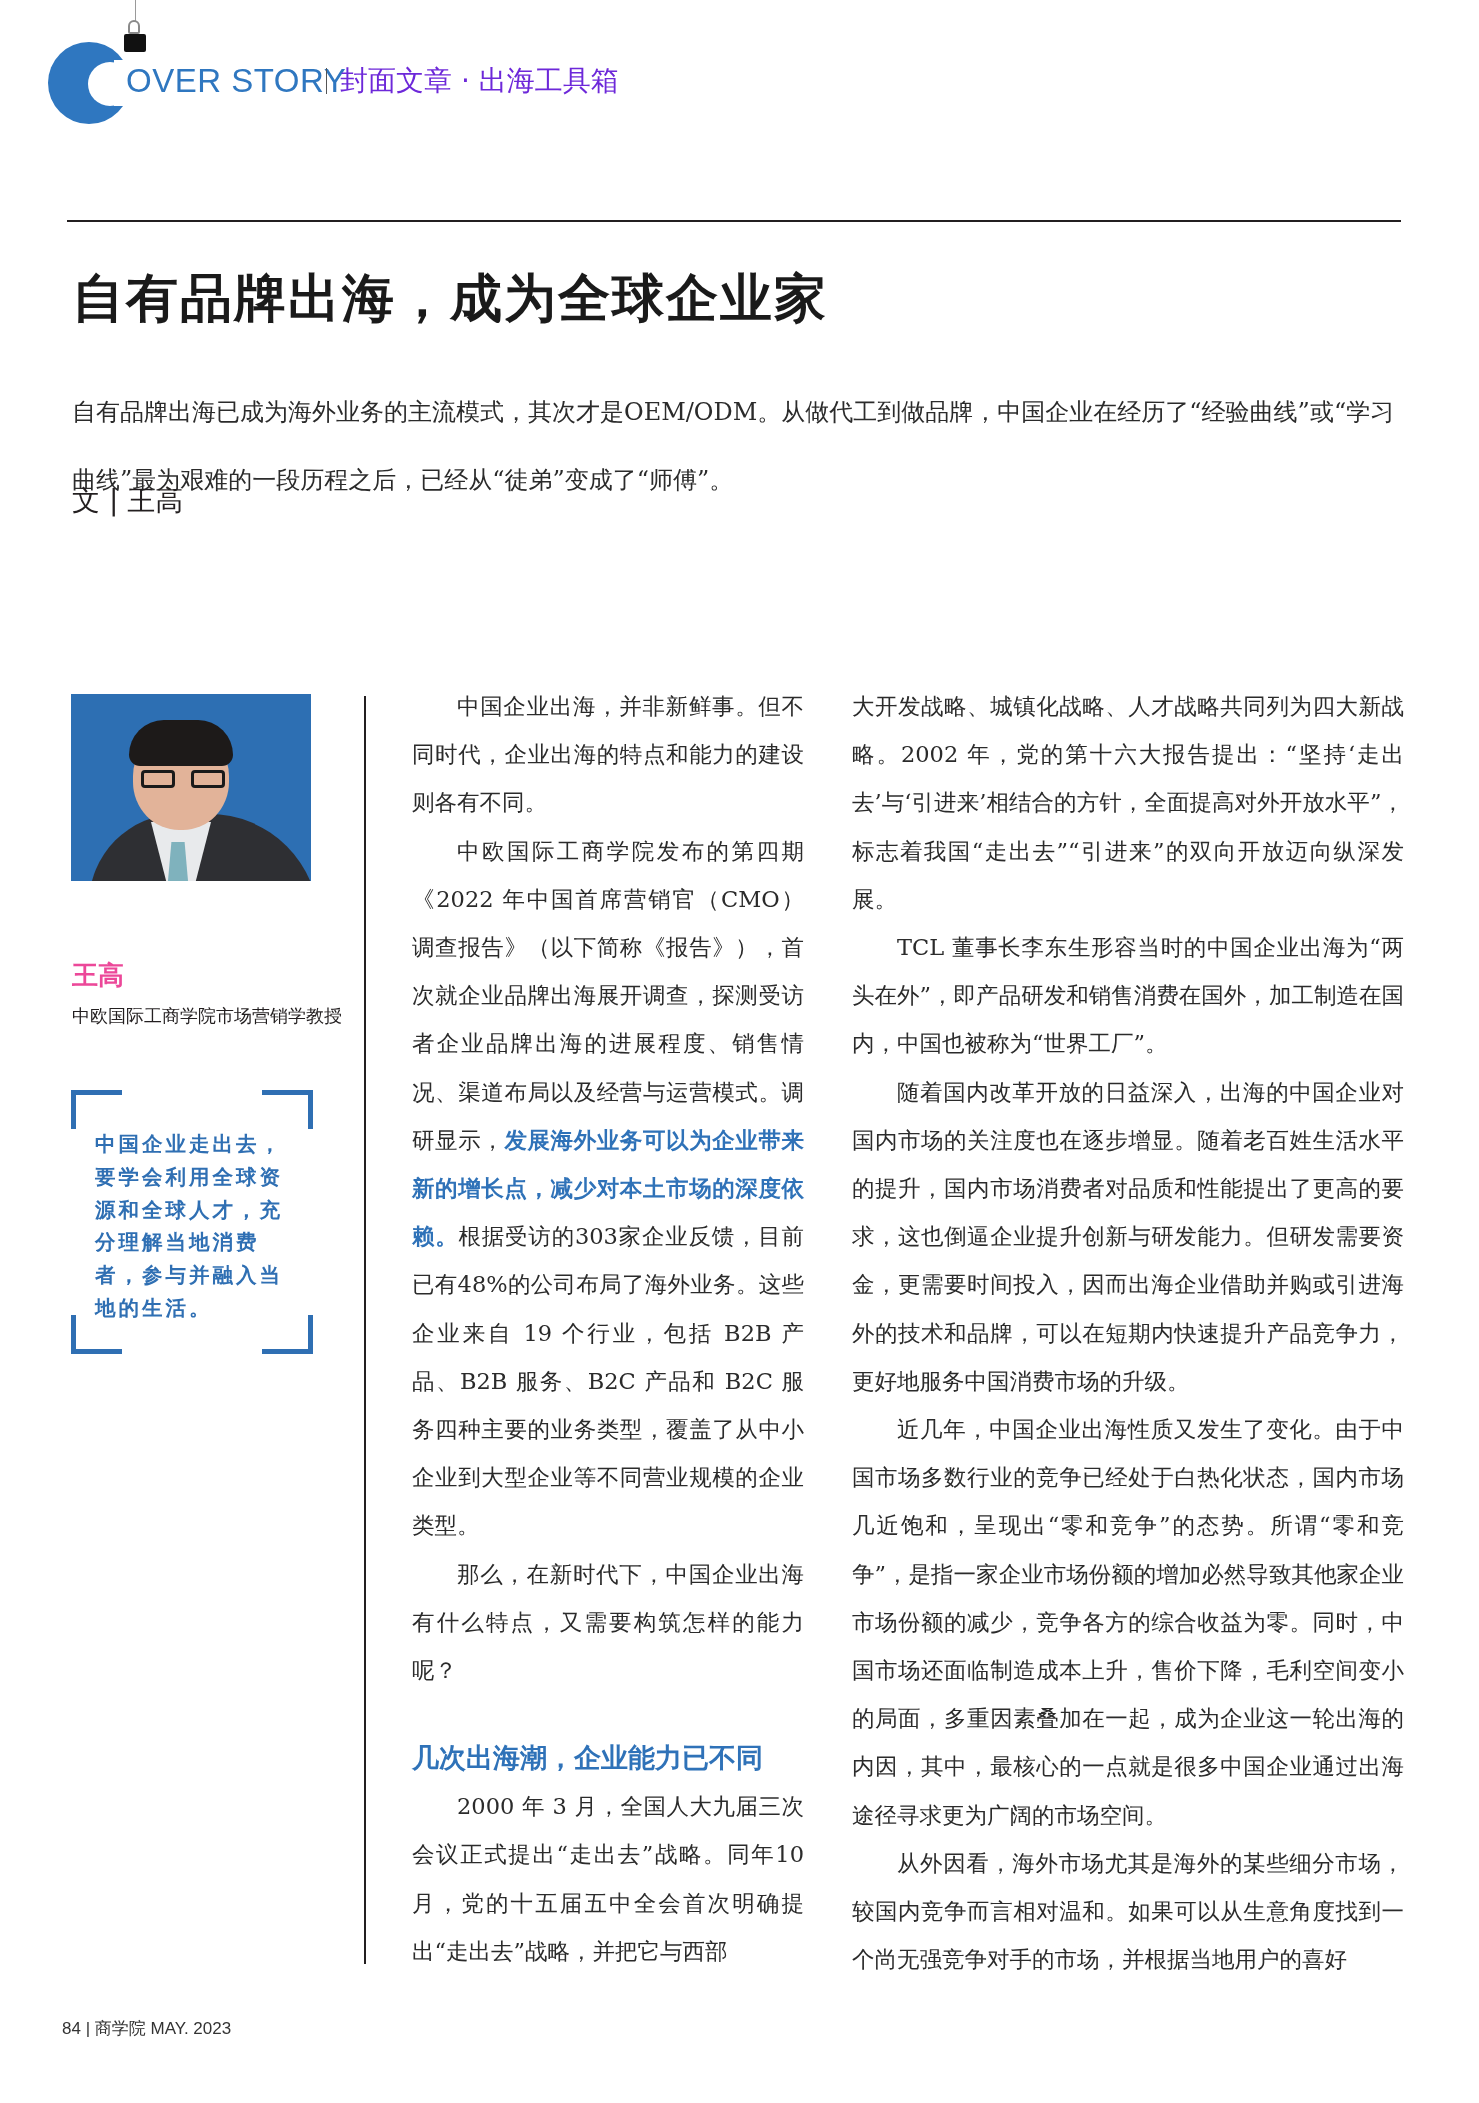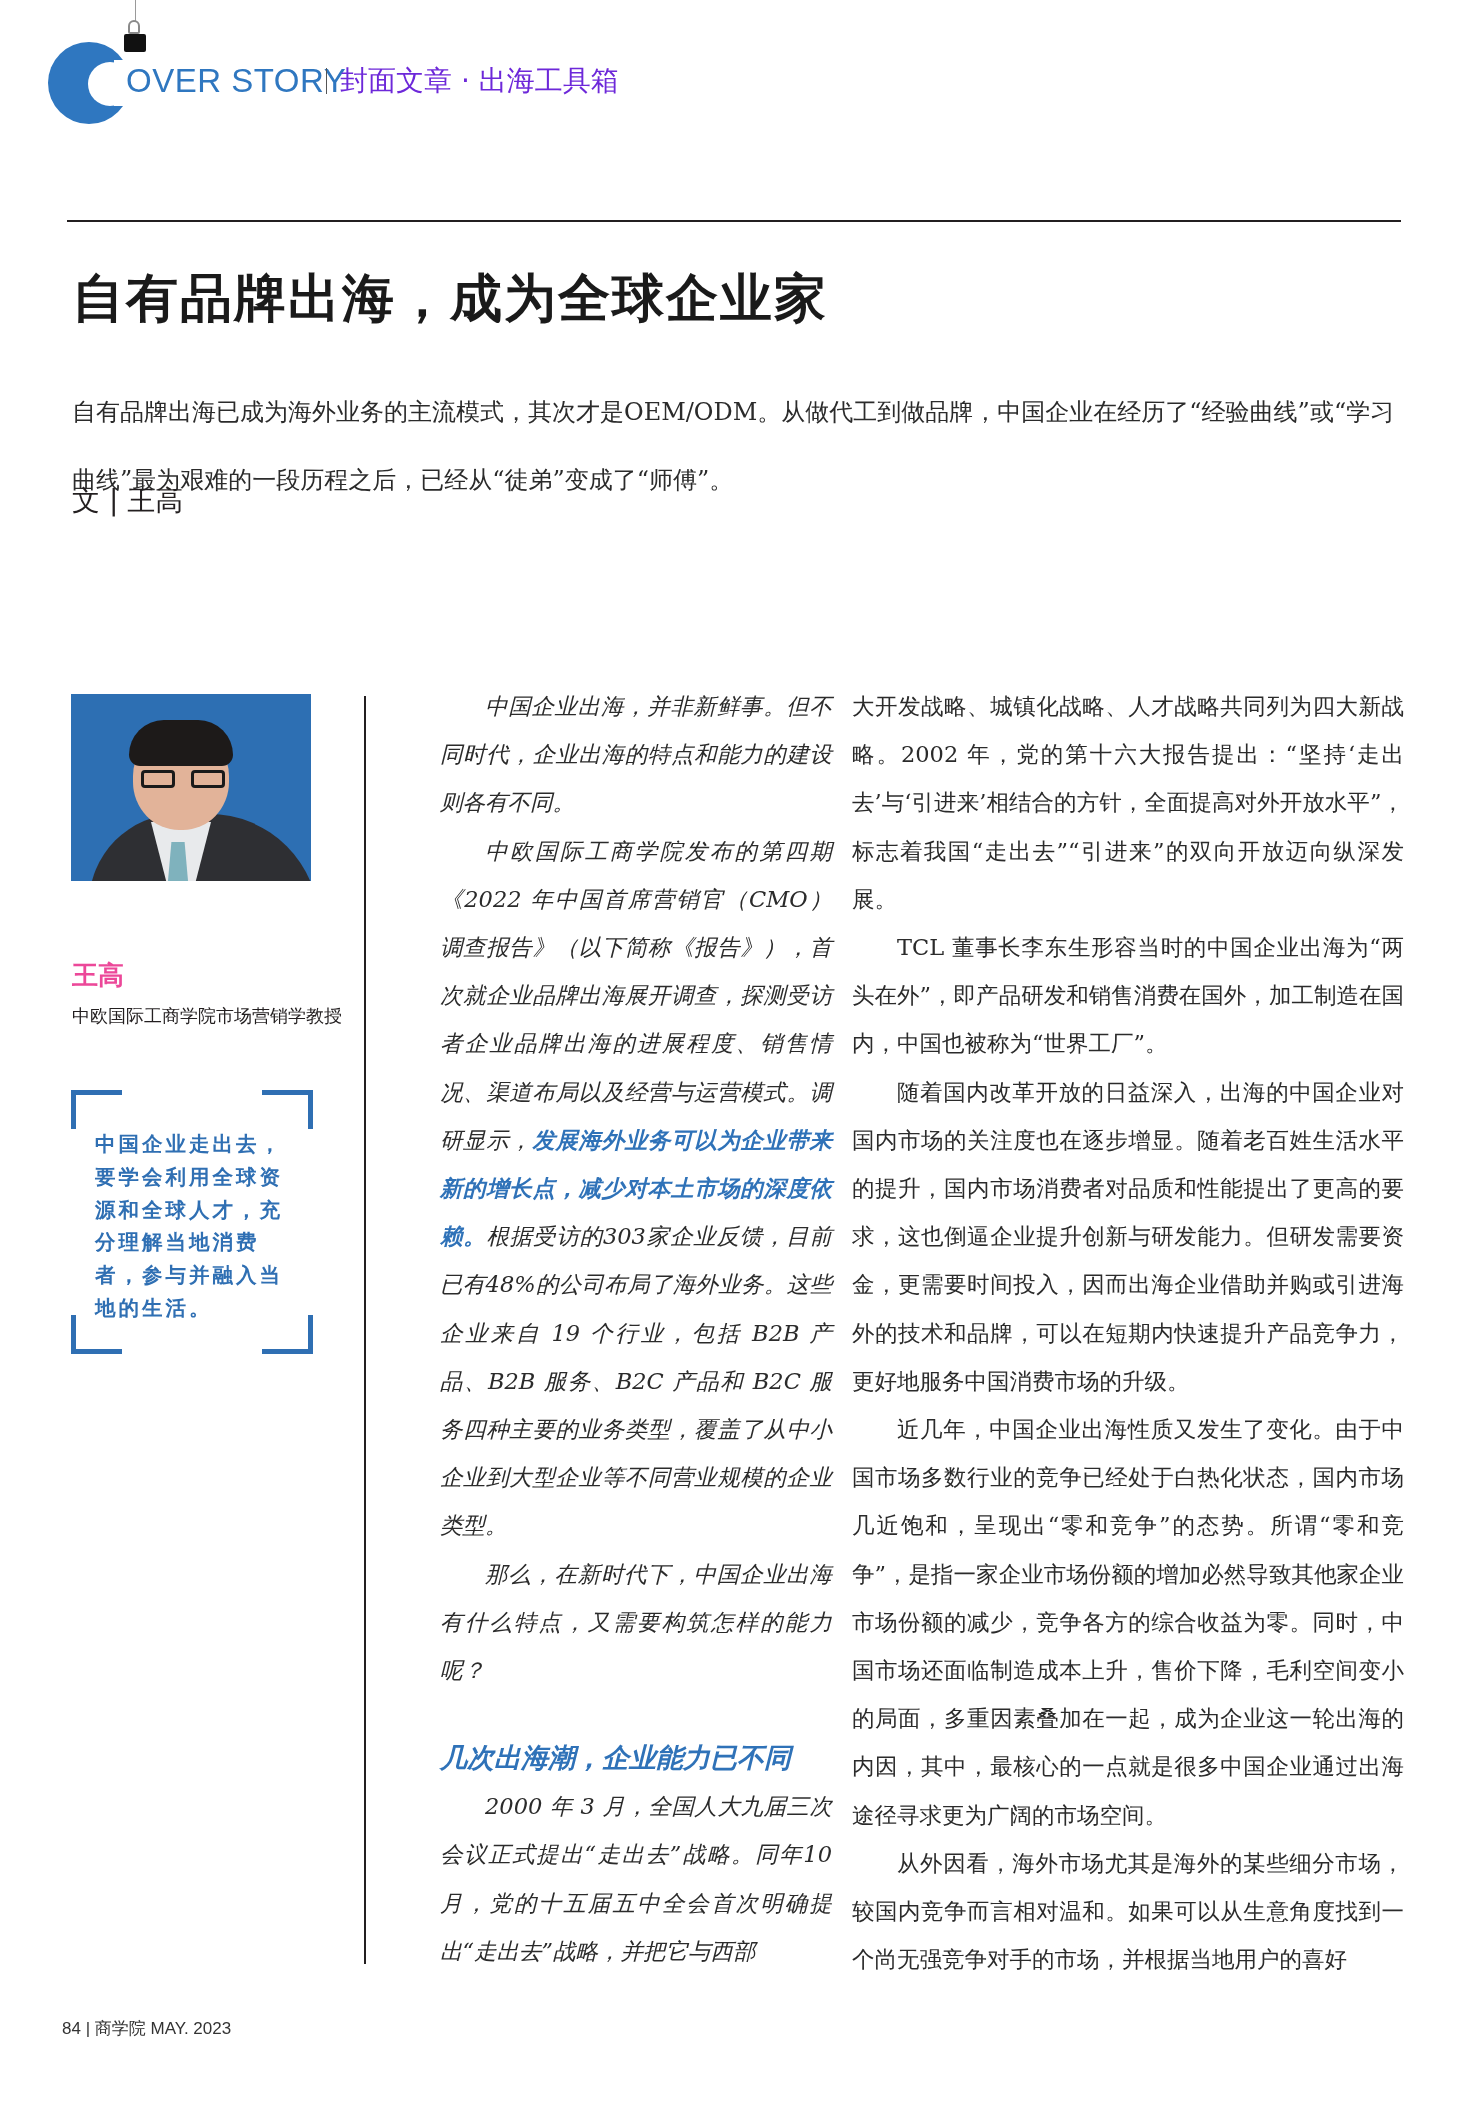--- a/index.html
+++ b/index.html
@@ -44,21 +44,21 @@
   .pull .tl { left: 0; top: 0; border-top-width: 5px; border-left-width: 5px; }
   .pull .tr { right: 0; top: 0; border-top-width: 5px; border-right-width: 5px; }
   .pull .bl { left: 0; bottom: 0; border-bottom-width: 5px; border-left-width: 5px; }
   .pull .br { right: 0; bottom: 0; border-bottom-width: 5px; border-right-width: 5px; }
   .pull .q { position: absolute; left: 24px; top: 38px; width: 200px; font-family: "DejaVu Sans", sans-serif; font-weight: bold; font-size: 20.5px; line-height: 32.8px; letter-spacing: 3px; color: #2f6fb3; }
 
   .vdivider { position: absolute; left: 364px; top: 696px; width: 2px; height: 1268px; background: #231f20; }
 
   
   .col { position: absolute; top: 682px; font-size: 22.5px; line-height: 48.2px; color: #2b2b2b; text-align: justify; }
-  .col1 { left: 440px; width: 392px; font-style: italic; }
+  .col1 { left: 412px; width: 392px; }
   .col2 { left: 852px; width: 552px; }
   .col p { margin: 0; text-indent: 2em; }
   .col p.cont { text-indent: 0; }
   .col .hl { color: #2f72b8; font-family: "DejaVu Sans", sans-serif; font-weight: bold; }
   .col h3 { margin: 40px 0 0 0; font-family: "DejaVu Sans", sans-serif; font-weight: bold; font-size: 27px; line-height: 48px; color: #2f72b8; }
 
   .footer { position: absolute; left: 24px; top: 2017px; font-family: "Liberation Sans", sans-serif; font-size: 17px; color: #333; margin-left: 38px; }
 </style>
 </head>
 <body>

